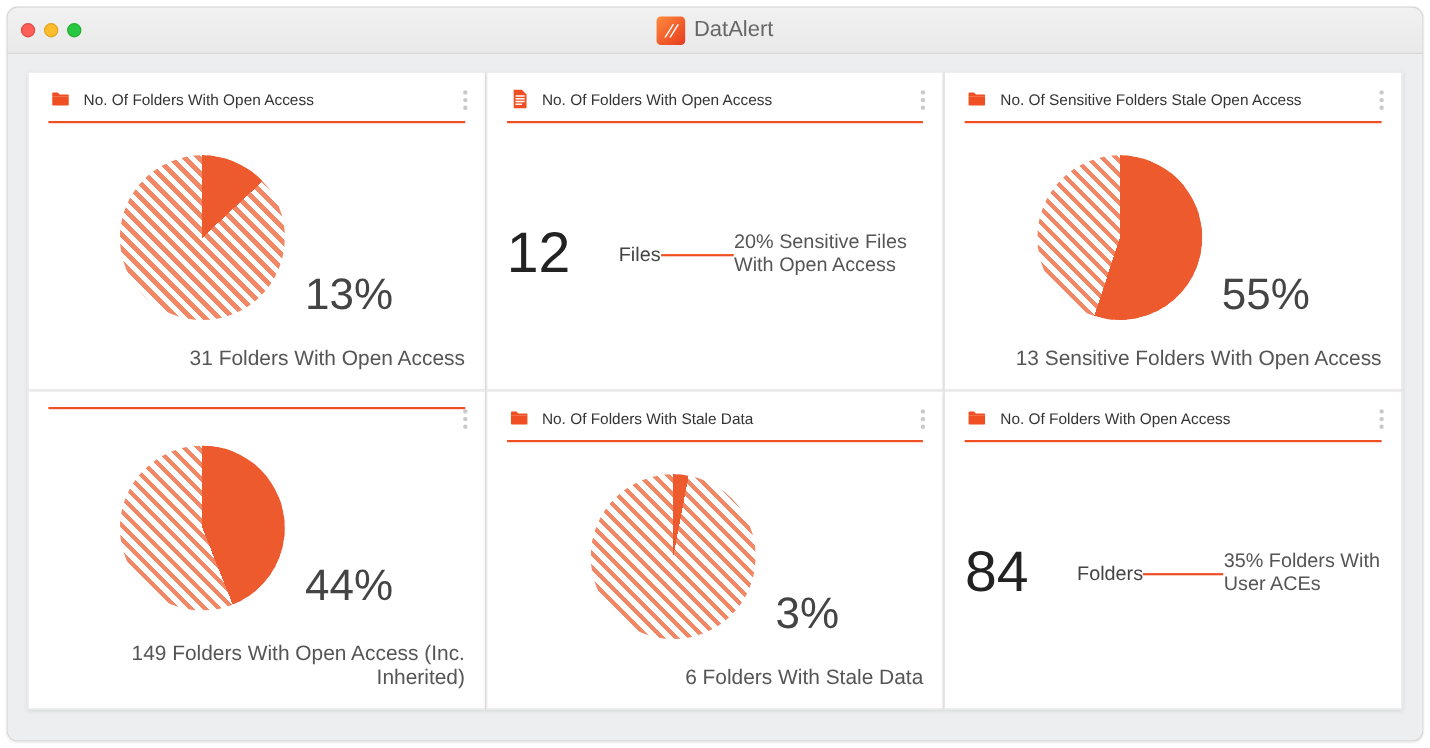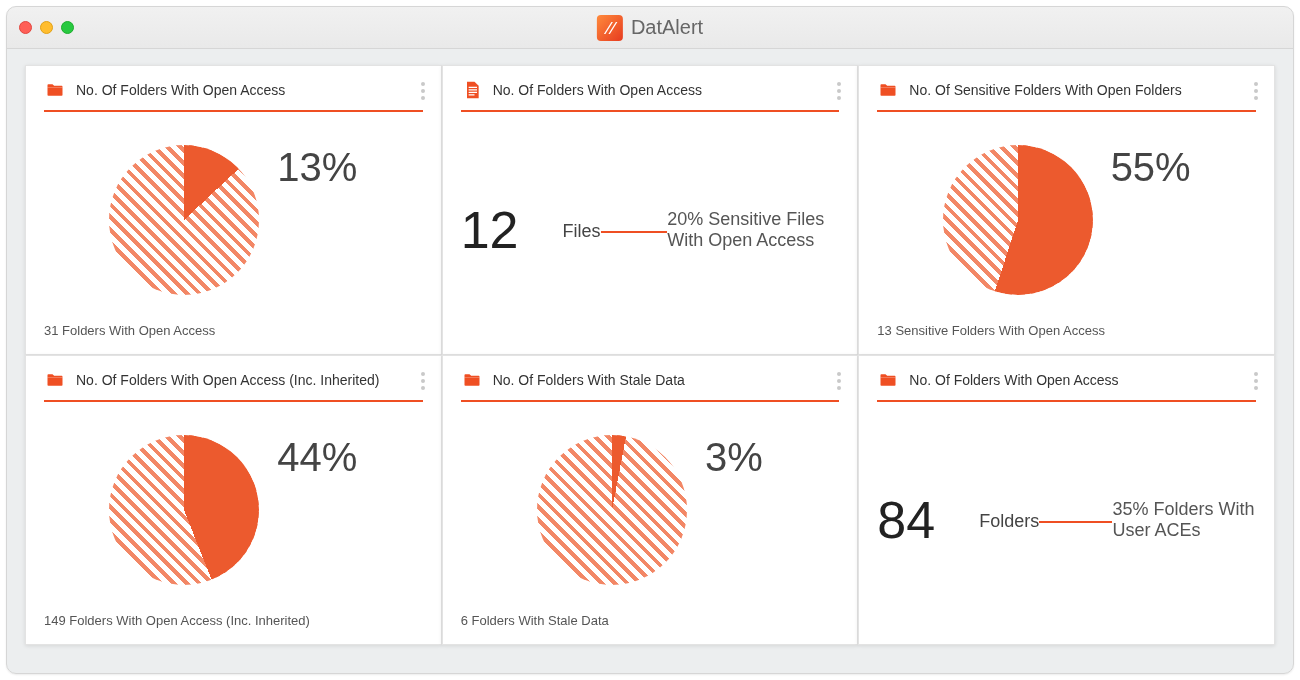--- a/index.html
+++ b/index.html
@@ -76,27 +76,27 @@
   }
   .card-kebab span {
     width:4px; height:4px; border-radius:50%; background:#c9c9c9;
   }
   .card-rule { height:2px; background:#ef4f23; margin-bottom:4px; }
   .card-body {
     flex:1; display:flex; align-items:center; justify-content:center;
     gap: 24px;
   }
   .card-footer {
-    text-align:left; font-size:13px; color:#555; padding-bottom:6px;
+    text-align:right; font-size:19px; color:#555; padding-bottom:6px;
   }
 
   .icon-box { width:22px; height:20px; display:inline-flex; }
 
   
-  .pie-wrap { display:flex; align-items:flex-start; gap:18px; }
+  .pie-wrap { display:flex; align-items:flex-end; gap:18px; }
   .pie {
     width:150px; height:150px; border-radius:50%;
     position:relative; overflow:hidden;
   }
   .pie .hatch {
     position:absolute; inset:0;
     background: repeating-linear-gradient(45deg,
       #f17a55 0 4px, #fff 4px 9px);
     opacity:0.9;
   }
@@ -188,49 +188,40 @@
           </div>
         </div>
         <div class="card">
           <div class="card-header">
             <span class="icon-box">
               <svg viewBox="0 0 24 24" width="22" height="20">
                 <path fill="#ef4f23" d="M3 6a1 1 0 0 1 1-1h5l2 2h9a1 1 0 0 1 1 1v1H3z"></path>
                 <path fill="#ef4f23" d="M3 9h18v9a1 1 0 0 1-1 1H4a1 1 0 0 1-1-1z"></path>
               </svg>
             </span>
-            <span class="card-title">No. Of Sensitive Folders With Open Folders</span>
+            <span class="card-title">No. Of Sensitive Folders Stale Open Access</span>
           </div>
           <div class="card-kebab">
             <span></span>
             <span></span>
             <span></span>
           </div>
           <div class="card-rule"></div>
           <div class="card-body">
             <div class="pie-wrap">
               <div class="pie">
                 <div class="hatch"></div>
                 <div class="slice" style="background: conic-gradient(#ec5a2e 0deg 198.00000000000003deg, transparent 198.00000000000003deg 360deg);"></div>
               </div>
               <div class="pct-label">55%</div>
             </div>
           </div>
           <div class="card-footer">13 Sensitive Folders With Open Access</div>
         </div>
         <div class="card">
-          <div class="card-header">
-            <span class="icon-box">
-              <svg viewBox="0 0 24 24" width="22" height="20">
-                <path fill="#ef4f23" d="M3 6a1 1 0 0 1 1-1h5l2 2h9a1 1 0 0 1 1 1v1H3z"></path>
-                <path fill="#ef4f23" d="M3 9h18v9a1 1 0 0 1-1 1H4a1 1 0 0 1-1-1z"></path>
-              </svg>
-            </span>
-            <span class="card-title">No. Of Folders With Open Access (Inc. Inherited)</span>
-          </div>
           <div class="card-kebab">
             <span></span>
             <span></span>
             <span></span>
           </div>
           <div class="card-rule"></div>
           <div class="card-body">
             <div class="pie-wrap">
               <div class="pie">
                 <div class="hatch"></div>

